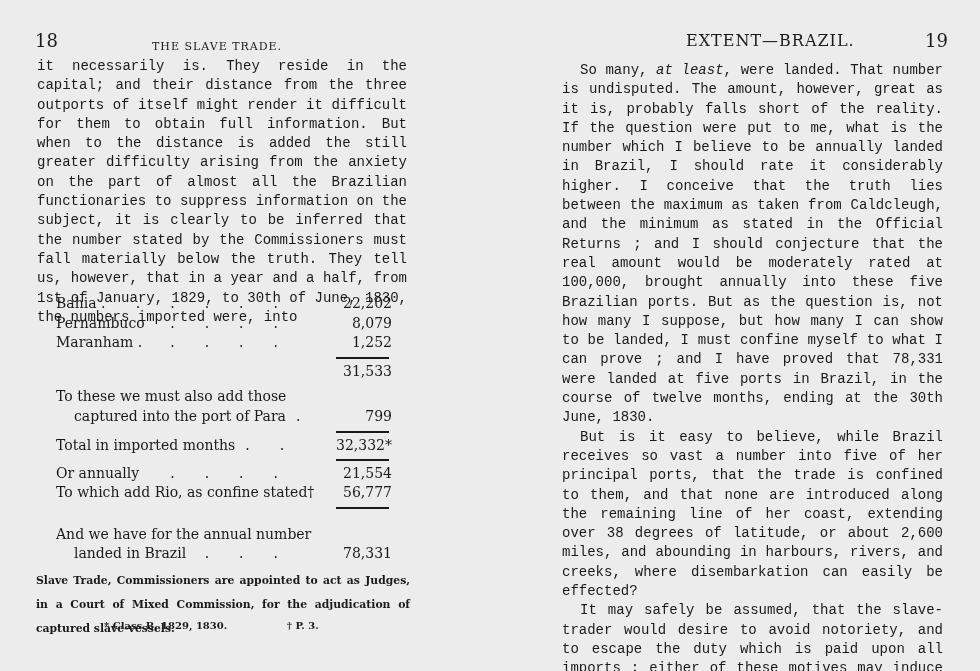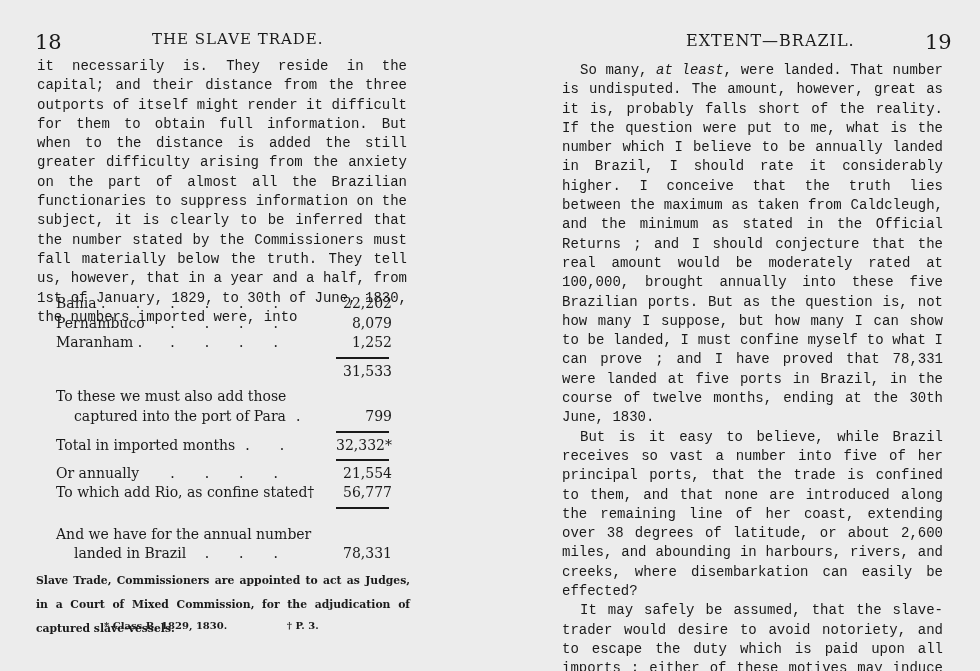--- a/index.html
+++ b/index.html
@@ -7,23 +7,23 @@
     width:980px; height:671px; overflow:hidden;
     background:#ececec;
     font-family:"DejaVu Serif", "Liberation Serif", serif;
     color:#1a1a1a;
     position:relative;
   }
   .page { position:absolute; top:0; height:671px; }
   .page.left { left:0; width:490px; }
   .page.right { left:490px; width:490px; }
   .running-head { position:absolute; top:30px; font-size:13px; }
-  .folio { position:absolute; top:30px; font-size:21px; }
+  .folio { position:absolute; top:30px; font-size:18px; }
   .left .folio { left:35px; }
-  .left .running-head { left:152px; letter-spacing:1px; font-size:15px; top:30px;}
+  .left .running-head { left:152px; letter-spacing:1px; font-size:11px; top:40px;}
   .right .running-head { left:196px; letter-spacing:1px; font-size:16px; top:31px;}
   .right .folio { left:435px; }
   .body-text {
     position:absolute; font-size:14px; line-height:19.3px;
     text-align:justify; text-align-last:auto;
   }
   .left .body-text { left:37px; top:57px; width:370px; }
   .right .body-text { left:72px; top:61px; width:381px; }
   .body-text p { margin:0;font-family:Liberation Mono, monospace; }
   .indent { text-indent:18px; }

